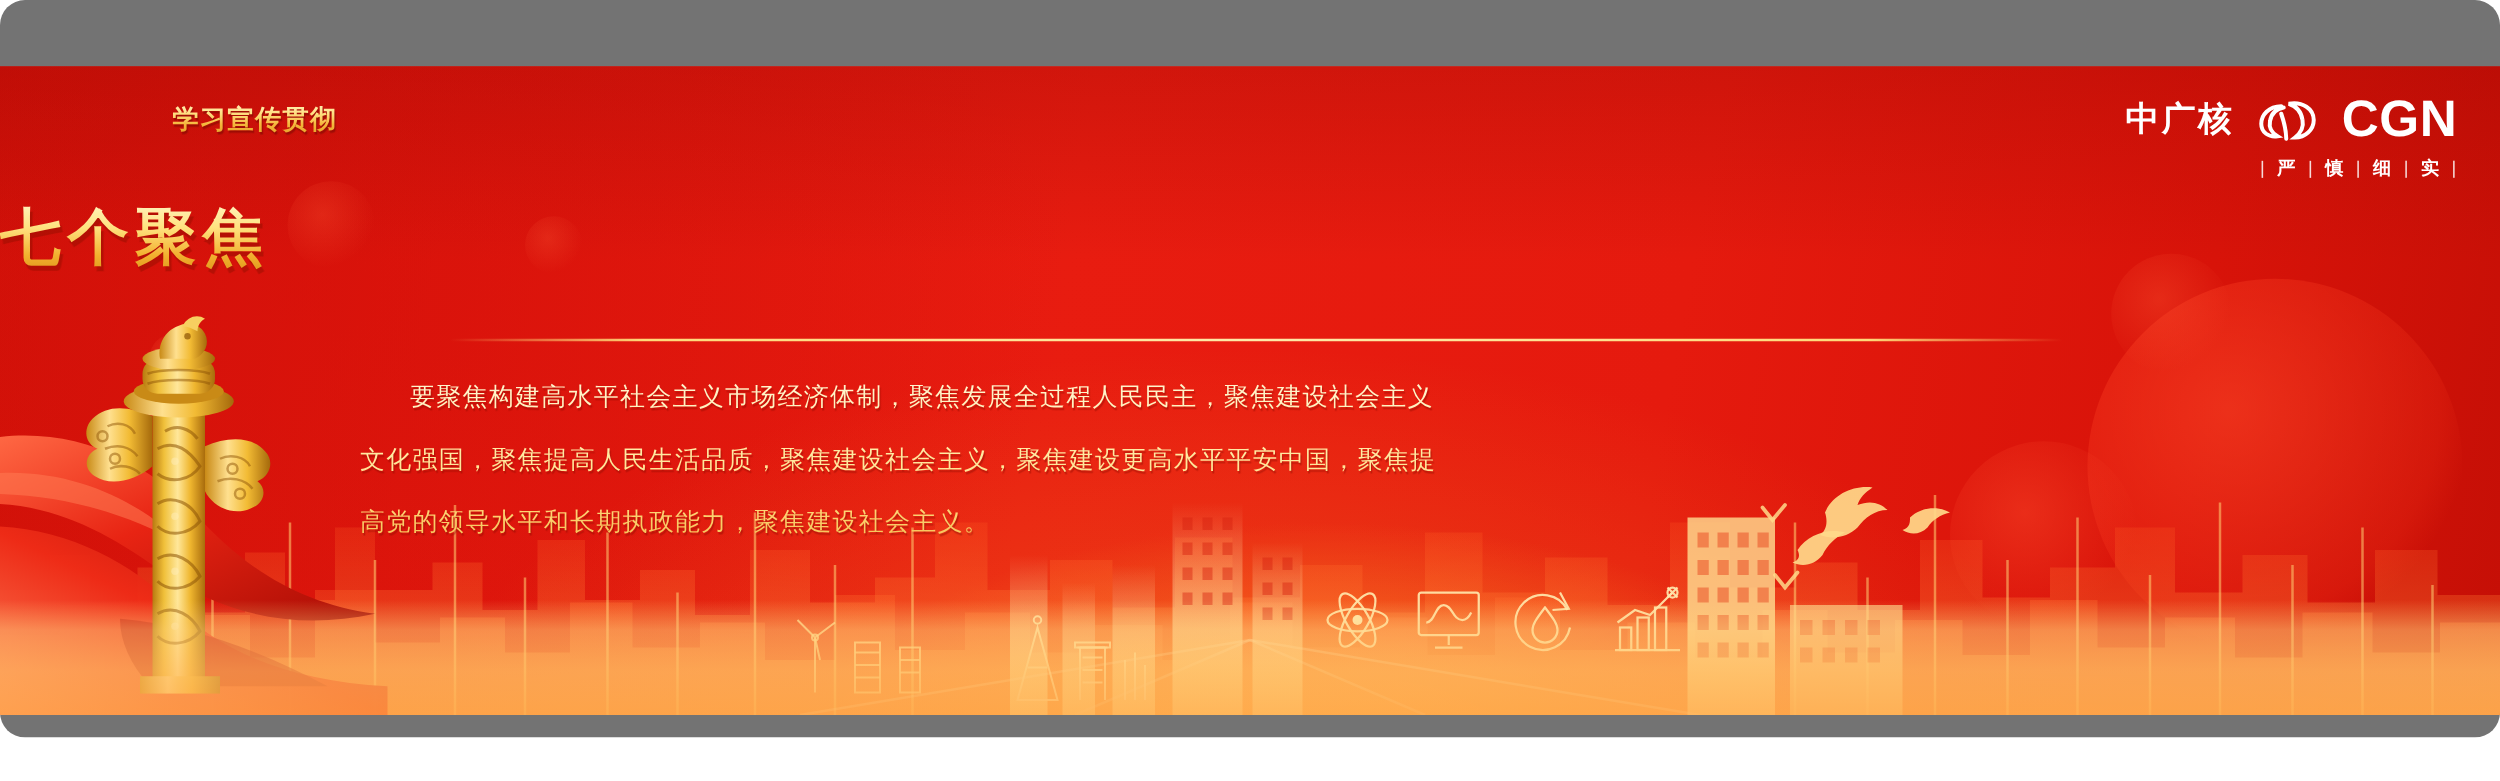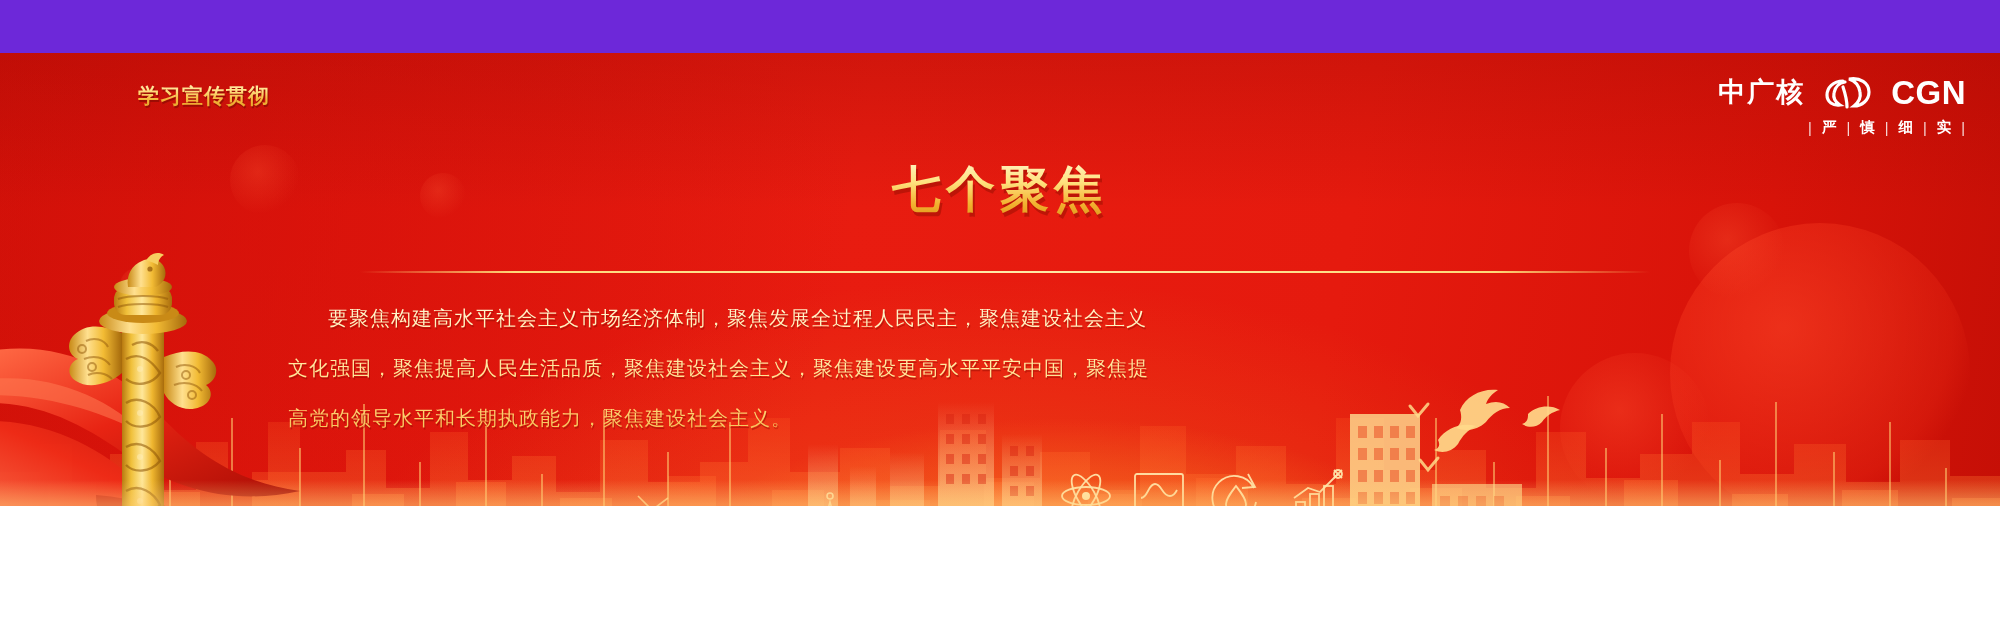--- a/index.html
+++ b/index.html
@@ -1,18 +1,18 @@
 <!DOCTYPE html>
 <html><head>
 <meta charset="utf-8">
 <style>
   html,body{margin:0;padding:0;background:#ffffff;}
   body{font-family:"Liberation Sans","DejaVu Sans",sans-serif;}
 
-  .stage{position:relative;width:2000px;height:506px;overflow:hidden;background:#6d28d9;}
+  .stage{position:relative;width:2000px;height:590px;overflow:hidden;background:#737373;border-radius:20px;}
 
   
   .banner{position:absolute;left:0;top:53px;width:2000px;height:519px;overflow:hidden;
           background:
             radial-gradient(ellipse 620px 300px at 53% 112%, rgba(255,232,170,.98) 0%, rgba(255,196,86,.80) 22%, rgba(255,140,40,.42) 44%, rgba(236,40,16,0) 72%),
             radial-gradient(ellipse 1100px 620px at 50% 120%, rgba(255,150,40,.42) 0%, rgba(226,26,12,0) 64%),
             radial-gradient(ellipse 900px 520px at 12% 35%, rgba(215,16,10,.55) 0%, rgba(215,16,10,0) 70%),
             linear-gradient(100deg, #cf1108 0%, #dd160c 18%, #e81c10 42%, #e51a0e 66%, #d81309 86%, #c50f06 100%);
   }
   .banner:before{content:"";position:absolute;inset:0;
@@ -36,28 +36,28 @@
           background:linear-gradient(180deg,#fff3c4 0%,#ffe083 32%,#f5b63a 62%,#e09a24 100%);
           -webkit-background-clip:text;background-clip:text;color:transparent;
           filter:drop-shadow(1px 2px 0 rgba(120,10,0,.55));}
   .slogan div{white-space:nowrap;}
 
   
   .logo{position:absolute;right:34px;top:22px;text-align:right;}
   .logo-main{display:flex;align-items:center;justify-content:flex-end;gap:18px;color:#fff;}
   .logo-cn{font-size:27px;font-weight:bold;letter-spacing:2px;line-height:1;}
   .logo-mark{width:50px;height:34px;display:block;}
-  .logo-en{font-size:33px;font-weight:bold;letter-spacing:.5px;line-height:1;}
+  .logo-en{font-size:41px;font-weight:bold;letter-spacing:.5px;line-height:1;}
   .logo-sub{margin-top:9px;color:#fff;font-size:14.5px;letter-spacing:1px;
             display:flex;justify-content:flex-end;align-items:center;gap:9px;}
   .logo-sub .bar{opacity:.85;font-weight:300;}
   .logo-sub .ch{font-weight:bold;}
 
   
-  .headline{position:absolute;left:0;top:104px;width:2000px;text-align:center;
+  .headline{position:absolute;left:0;top:104px;width:2000px;text-align:left;
             font-size:49px;font-weight:bold;letter-spacing:5px;
             background:linear-gradient(180deg,#fff7cf 0%,#ffe27f 38%,#f2b02e 72%,#d98e16 100%);
             -webkit-background-clip:text;background-clip:text;color:transparent;
             text-shadow:0 0 0 transparent;
             filter:drop-shadow(2px 4px 0 rgba(150,14,0,.50));}
 
   .divider{position:absolute;left:360px;top:218px;width:1290px;height:2px;
            background:linear-gradient(90deg, rgba(255,210,110,0) 0%, #ffd978 12%, #ffeaa8 50%, #ffd978 88%, rgba(255,210,110,0) 100%);}
 
   

